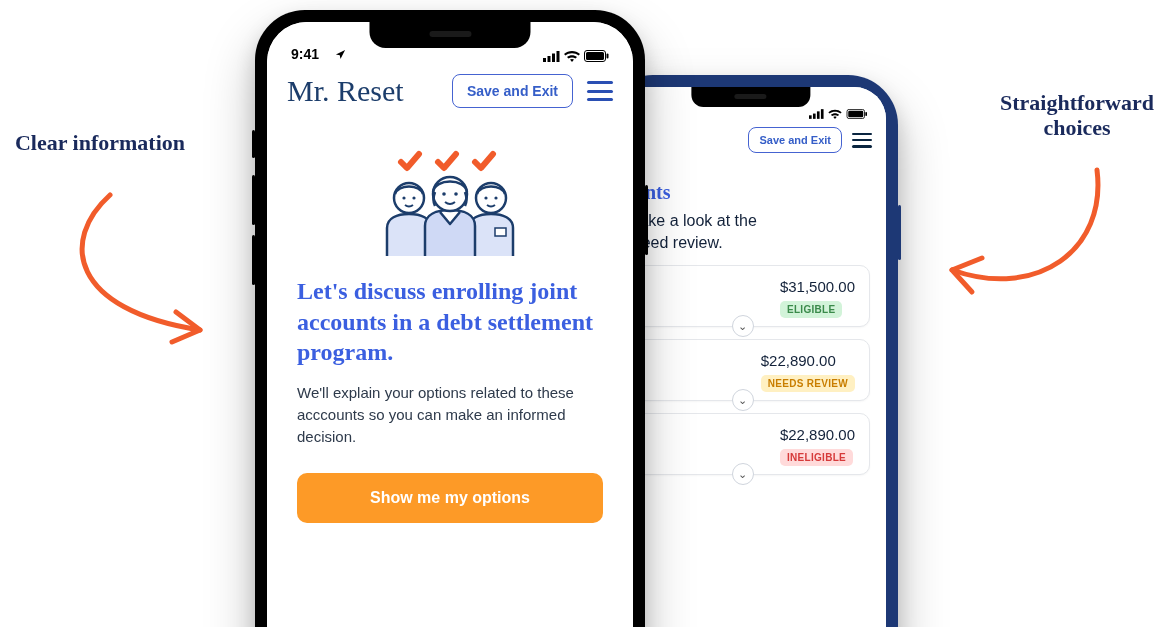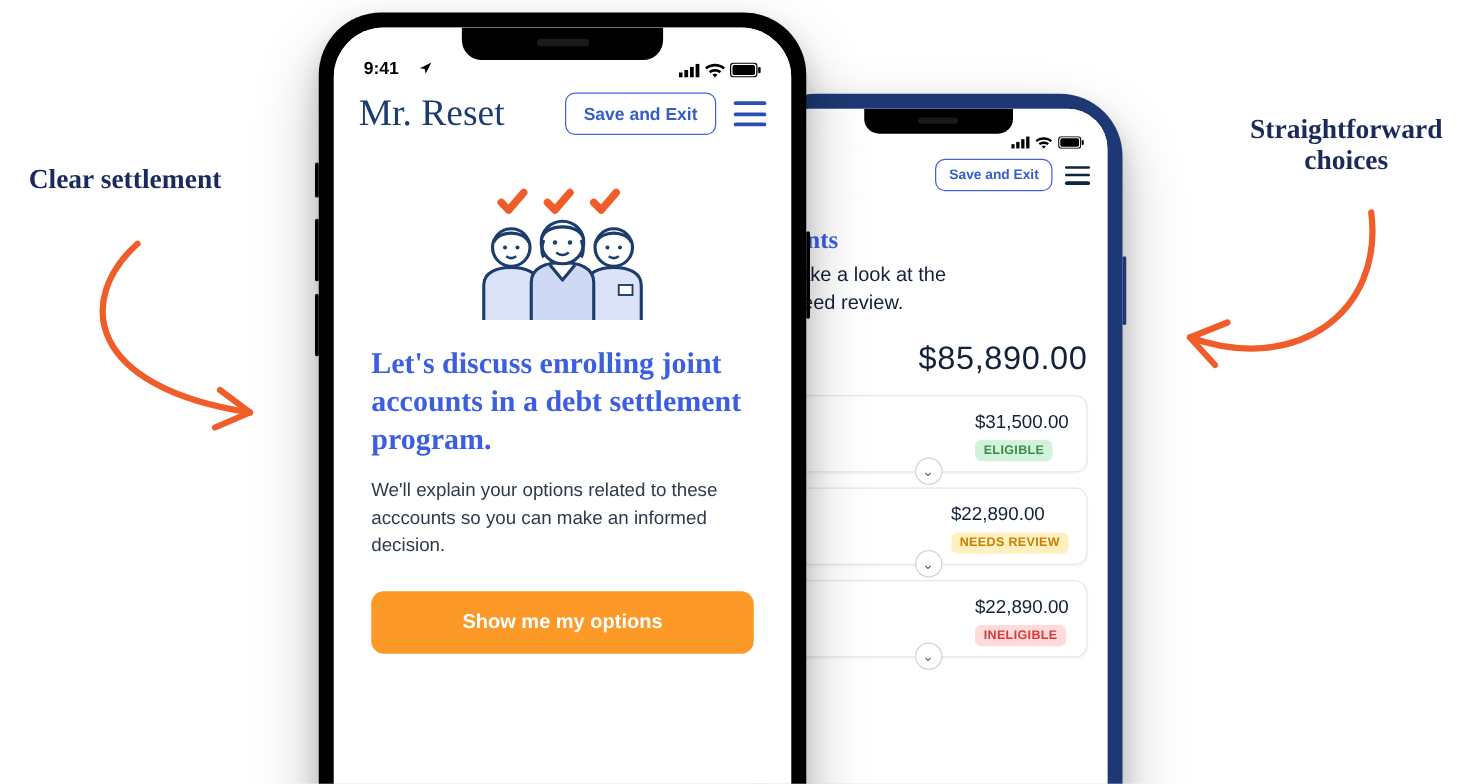--- a/index.html
+++ b/index.html
@@ -245,21 +245,21 @@
   border:1px solid #d0d5dd;
   background:#fff;
   display:flex; align-items:center; justify-content:center;
   cursor:pointer;
   font-size:11px; color:#555;
 }
 </style>
 </head>
 <body>
 
-<div class="annotation left">Clear settlement</div>
+<div class="annotation left">Clear information</div>
 <svg class="arrow left" viewBox="0 0 190 170">
   <path d="M60 5 C 10 50, 20 120, 150 140" fill="none" stroke="currentColor" stroke-width="5" stroke-linecap="round"></path>
   <path d="M150 140 l -24 -18 M150 140 l -28 12" fill="none" stroke="currentColor" stroke-width="5" stroke-linecap="round"></path>
 </svg>
 
 <div class="annotation right">Straightforward choices</div>
 <svg class="arrow right" viewBox="0 0 180 170">
   <path d="M170 20 C 180 100, 110 150, 25 120" fill="none" stroke="currentColor" stroke-width="5" stroke-linecap="round"></path>
   <path d="M25 120 l 30 -12 M25 120 l 20 22" fill="none" stroke="currentColor" stroke-width="5" stroke-linecap="round"></path>
 </svg>
@@ -306,24 +306,20 @@
           <span></span>
         </div>
     </div>
 
     <div class="back-content">
       <div class="back-title-frag">counts</div>
       <div class="back-body">
         <span>t's take a look at the</span><br>
         <span>at need review.</span>
       </div>
-      <div class="total-row">
-        <span>ot:</span>
-        <span class="amt">$85,890.00</span>
-      </div>
 
       <div class="acct-card">
         <div class="acct-row">
           <div class="acct-name">ts</div>
           <div class="acct-right">
             <div class="acct-amt">$31,500.00</div>
             <span class="badge green">ELIGIBLE</span>
           </div>
         </div>
         <div class="expand">⌄</div>

